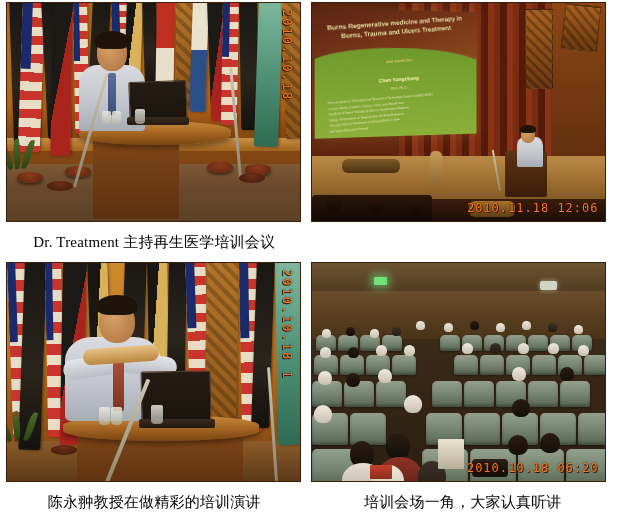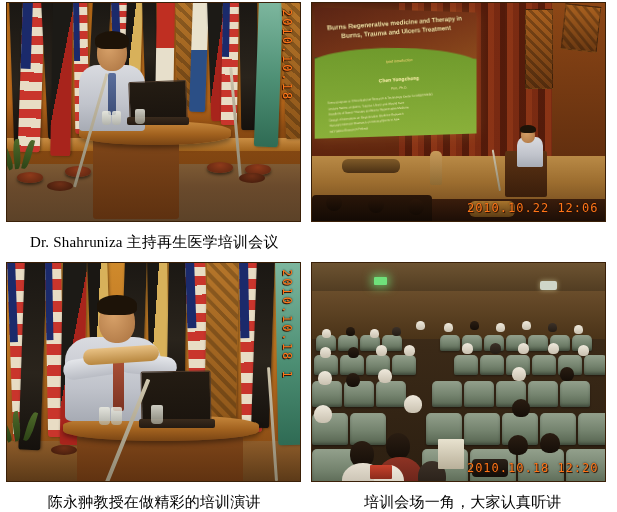--- a/index.html
+++ b/index.html
@@ -484,21 +484,21 @@
           <div class="glass" style="left:128px; top:106px; width:10px; height:15px;"></div>
 
           <div class="mic-stand" style="left:66px; top:66px; width:3px; height:118px; transform:rotate(16deg);"></div>
           <div class="mic-base" style="left:40px; top:178px;"></div>
           <div class="mic-stand" style="left:232px; top:64px; width:3px; height:112px; transform:rotate(-5deg);"></div>
           <div class="mic-base" style="left:232px; top:170px;"></div>
 
           <div class="ts vertical">2010.10.18</div>
         </div>
       </div>
-      <div class="caption">Dr. Shahruniza 主持再生医学培训会议</div>
+      <div class="caption">Dr. Treatment 主持再生医学培训会议</div>
     </div>
 
     <div class="cell right">
       <div class="photo-wrap">
         <div class="photo p2">
           <div class="backwall"></div>
           <div class="curtain"></div>
 
           <div class="wallart" style="right:52px; top:6px; width:26px; height:78px;"></div>
           <div class="wallart" style="right:6px;  top:2px; width:34px; height:44px; transform:rotate(6deg);"></div>
@@ -537,21 +537,21 @@
 
           <div class="person" style="left:118px; bottom:36px; width:12px; height:34px; background:linear-gradient(180deg,#c79a5a,#8e6a33); border-radius:5px 5px 2px 2px;"></div>
 
           <div class="seatrow" style="left:0; bottom:0; width:120px; height:26px;"></div>
           <div class="seatrow" style="left:14px; bottom:10px; width:16px; height:16px; border-radius:50%;"></div>
           <div class="seatrow" style="left:56px; bottom:8px;  width:16px; height:16px; border-radius:50%;"></div>
           <div class="seatrow" style="left:96px; bottom:6px;  width:16px; height:16px; border-radius:50%;"></div>
           <div class="seatrow" style="left:30px; bottom:48px; width:58px; height:14px; background:linear-gradient(180deg,#7f5a28,#4a3014); border-radius:6px;"></div>
           <div class="seatrow" style="right:90px; bottom:4px; width:46px; height:16px; background:linear-gradient(180deg,#a8742c,#5d3d14); border-radius:6px;"></div>
 
-          <div class="ts bottom-right">2010.10.22 12:06</div>
+          <div class="ts bottom-right">2010.11.18 12:06</div>
         </div>
       </div>
     </div>
 
     <div class="cell left">
       <div class="photo-wrap">
         <div class="photo p3">
           <div class="floor"></div>
 
           <div class="flag stripes" style="left:0px;   width:18px; height:84%; transform:rotate(-2deg);"></div>
@@ -770,20 +770,20 @@
             </div>
 
           <div class="attendee" style="left:106px; top:198px; width:28px; height:30px;">
               <div class="h hijab-d"></div>
             </div>
 
           <div class="seatrow" style="left:160px; bottom:4px; width:36px; height:18px; background:linear-gradient(180deg,#2a2018,#120d08); border-radius:4px; z-index:12;"></div>
           <div class="seatrow" style="left:126px; bottom:12px; width:26px; height:30px; background:linear-gradient(180deg,#e8e2cf,#b9b09a); border-radius:1px; z-index:12;"></div>
           <div class="seatrow" style="left:58px;  bottom:2px;  width:22px; height:14px; background:linear-gradient(180deg,#c8422c,#8c2b1c); border-radius:1px; z-index:12;"></div>
 
-          <div class="ts bottom-right">2010.10.18 12:20</div>
+          <div class="ts bottom-right">2010.10.18 06:20</div>
         </div>
       </div>
       <div class="caption">培训会场一角，大家认真听讲</div>
     </div>
 
   </div>
 </div>
 
 </body></html>

